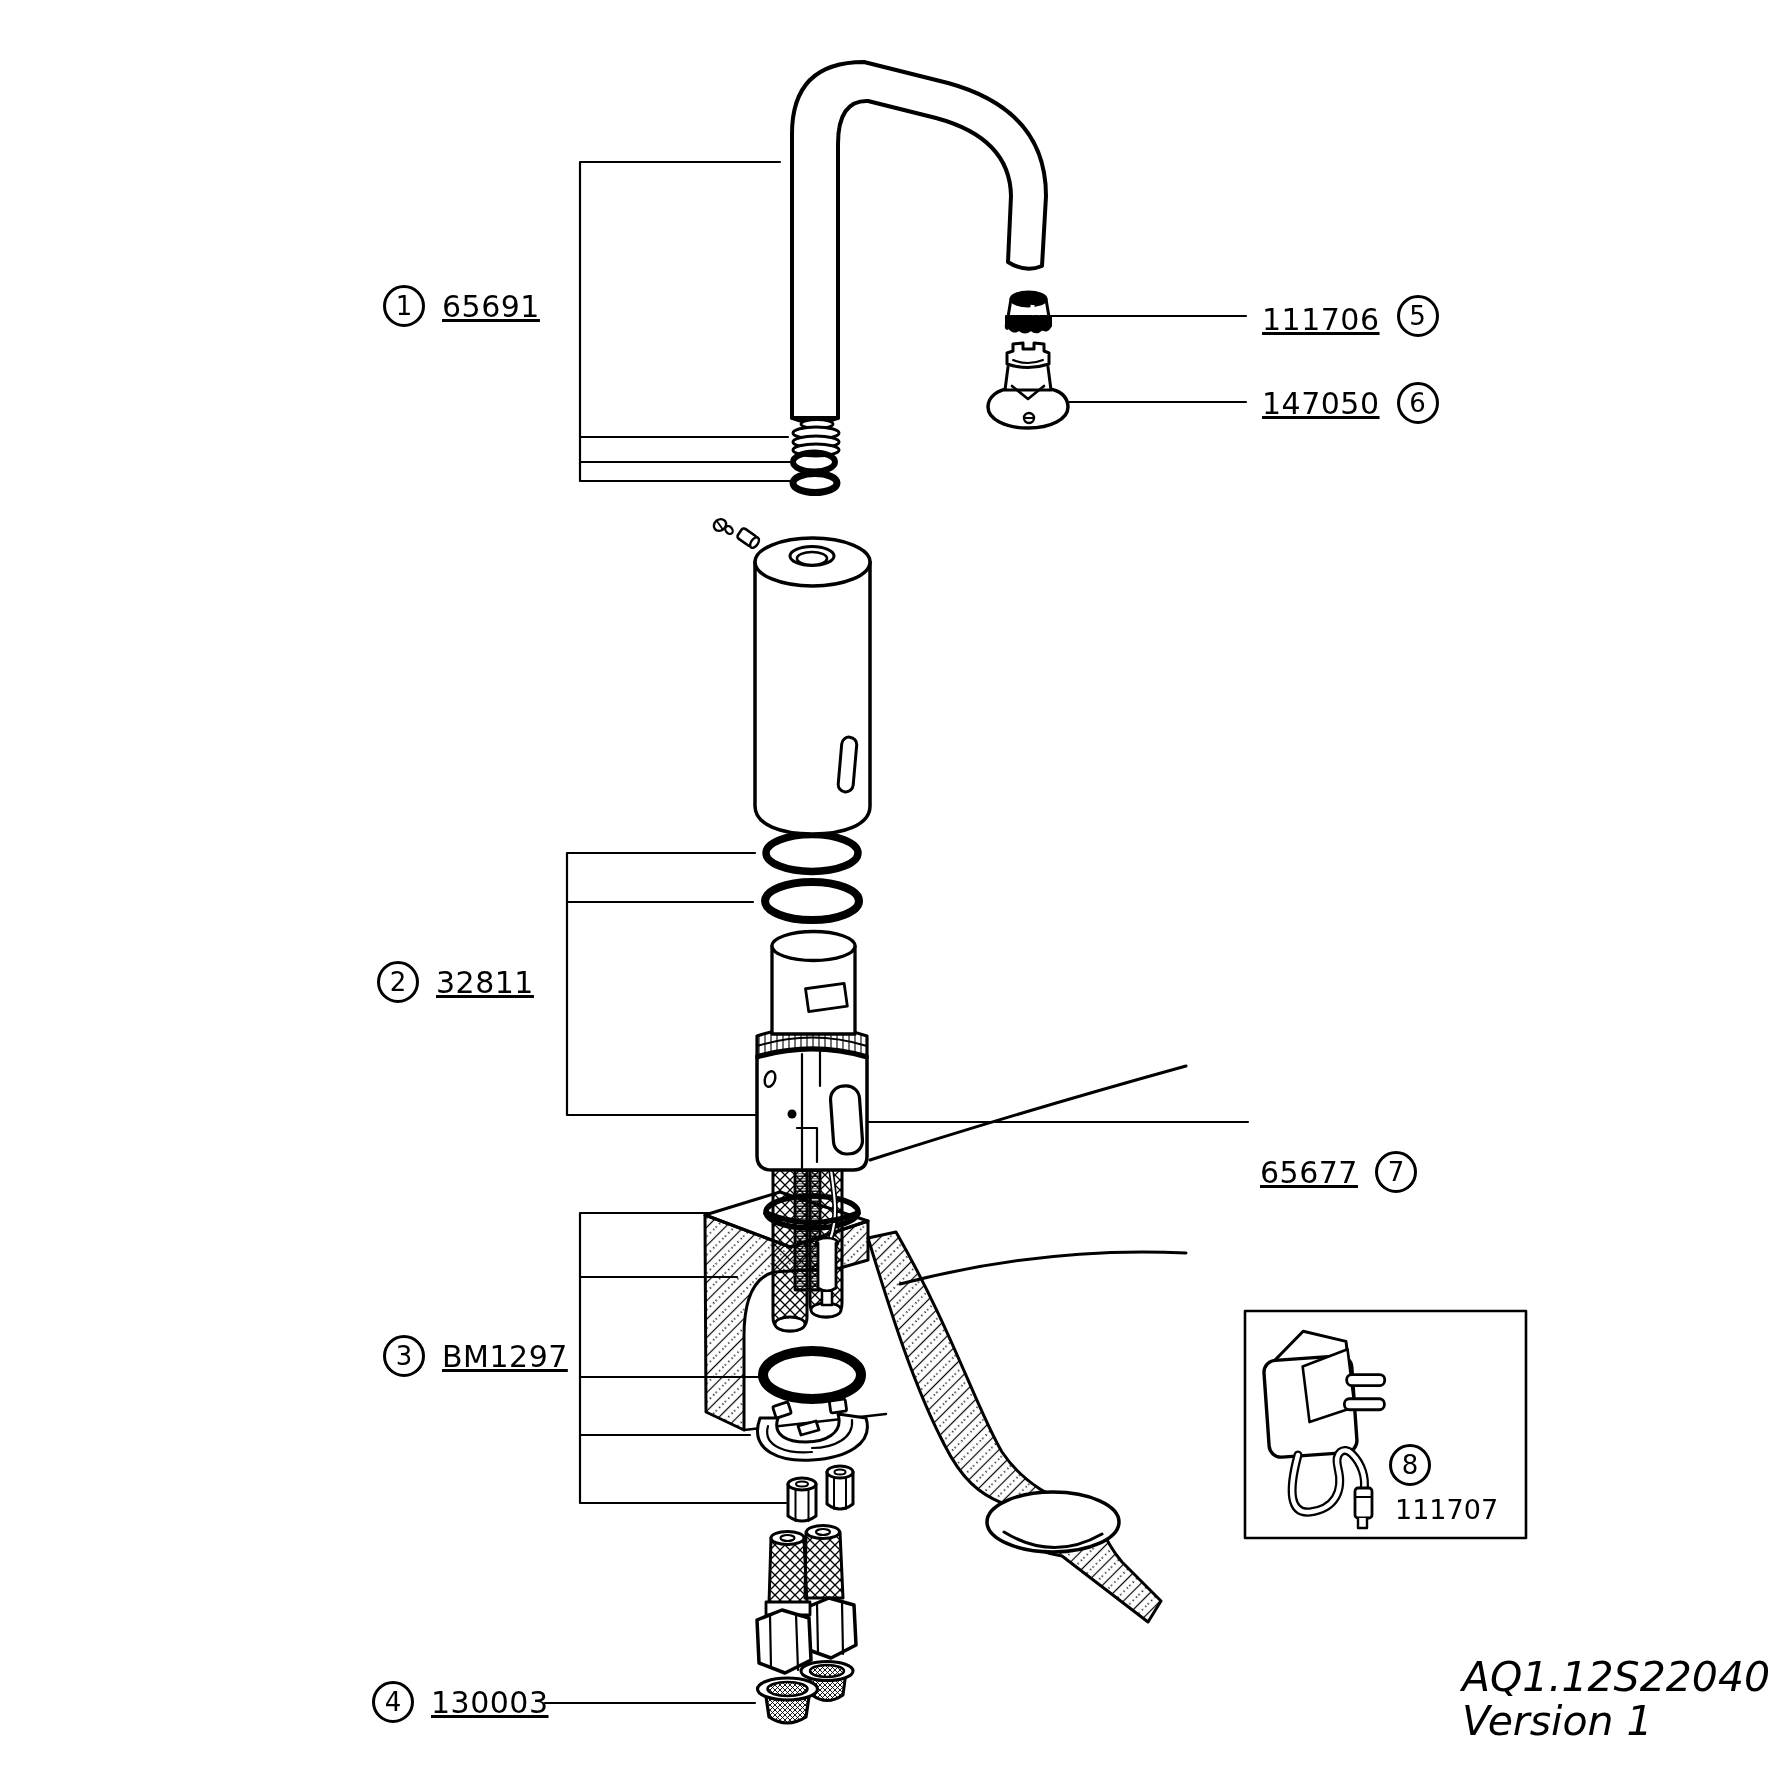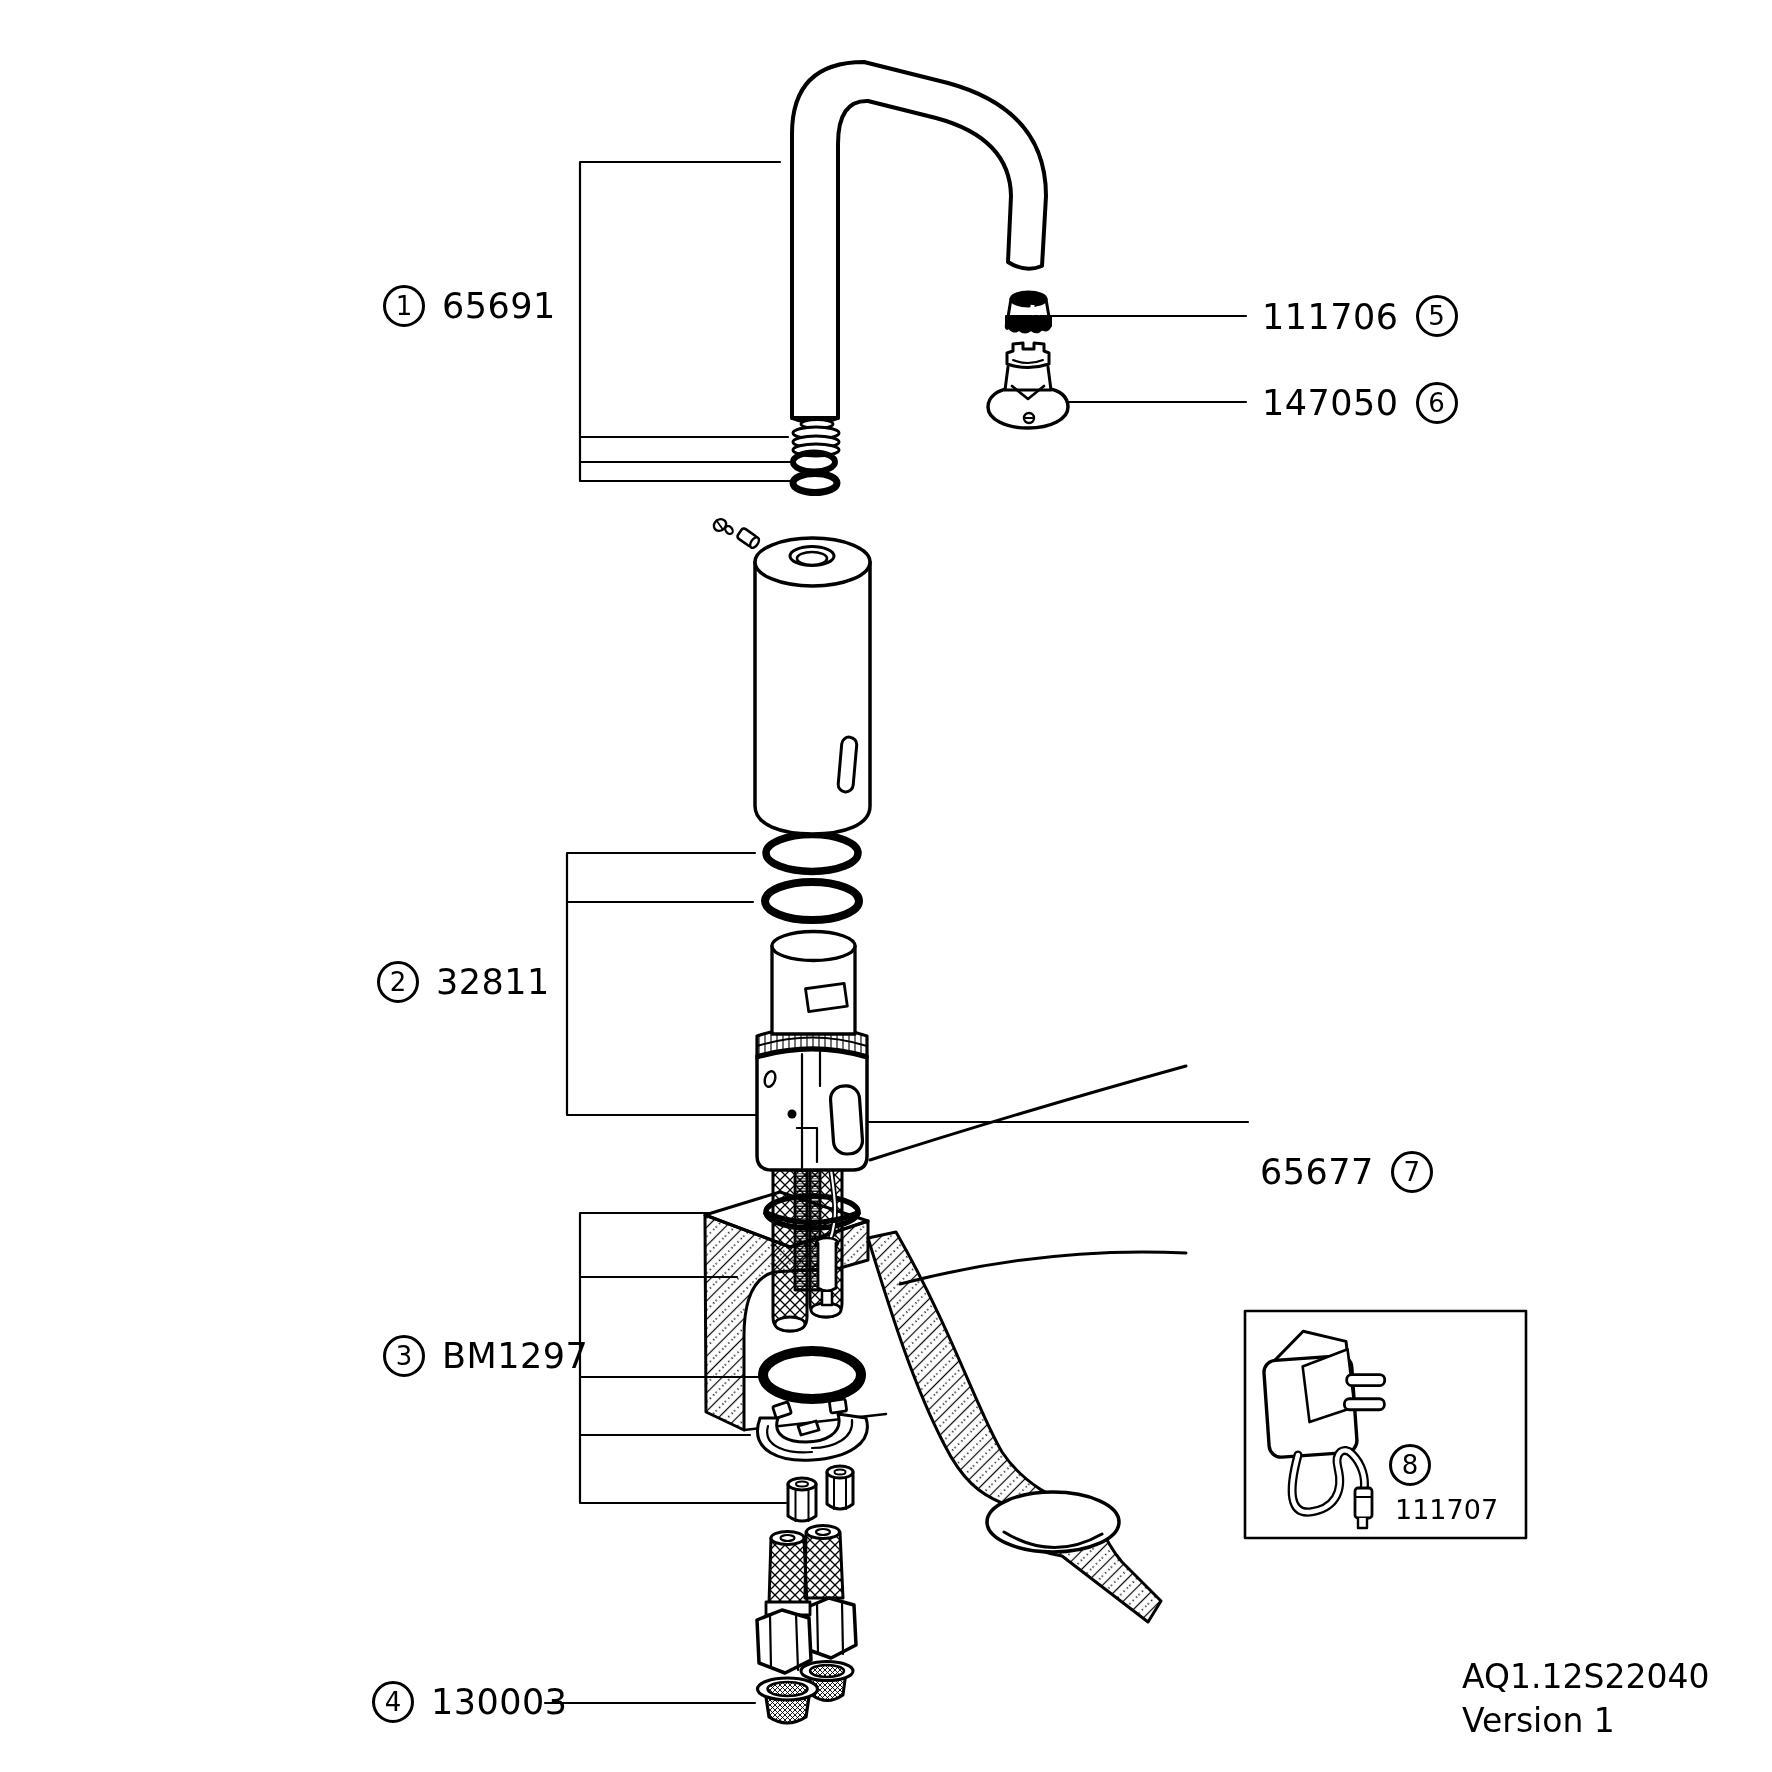--- a/index.html
+++ b/index.html
@@ -23,22 +23,23 @@
   }
   .part-callout {
     position: absolute;
     display: flex;
     align-items: center;
     gap: 17px;
     transform: translateY(-50%);
     white-space: nowrap;
   }
   .callout-code {
-    font-size: 35px;
+    font-size: 30px;
     letter-spacing: 0.5px;
+    text-decoration: underline;
   }
   .callout-badge {
     box-sizing: border-box;
     width: 42px;
     height: 42px;
     border: 3px solid #000;
     border-radius: 50%;
     display: flex;
     align-items: center;
     justify-content: center;
@@ -61,23 +62,24 @@
     position: absolute;
     left: 1395px;
     top: 1494px;
     font-size: 27px;
     white-space: nowrap;
   }
   .doc-footer {
     position: absolute;
     left: 1462px;
     top: 1655px;
-    font-size: 33px;
+    font-size: 41px;
     line-height: 44px;
     white-space: nowrap;
+    font-style: italic;
   }
 </style>
 </head>
 <body>
 
 <div class="canvas">
 
   <svg class="diagram" width="1772" height="1772" viewBox="0 0 1772 1772" xmlns="http://www.w3.org/2000/svg">
     <defs>
       <pattern id="hatch" width="13" height="13" patternUnits="userSpaceOnUse" patternTransform="rotate(45)">

